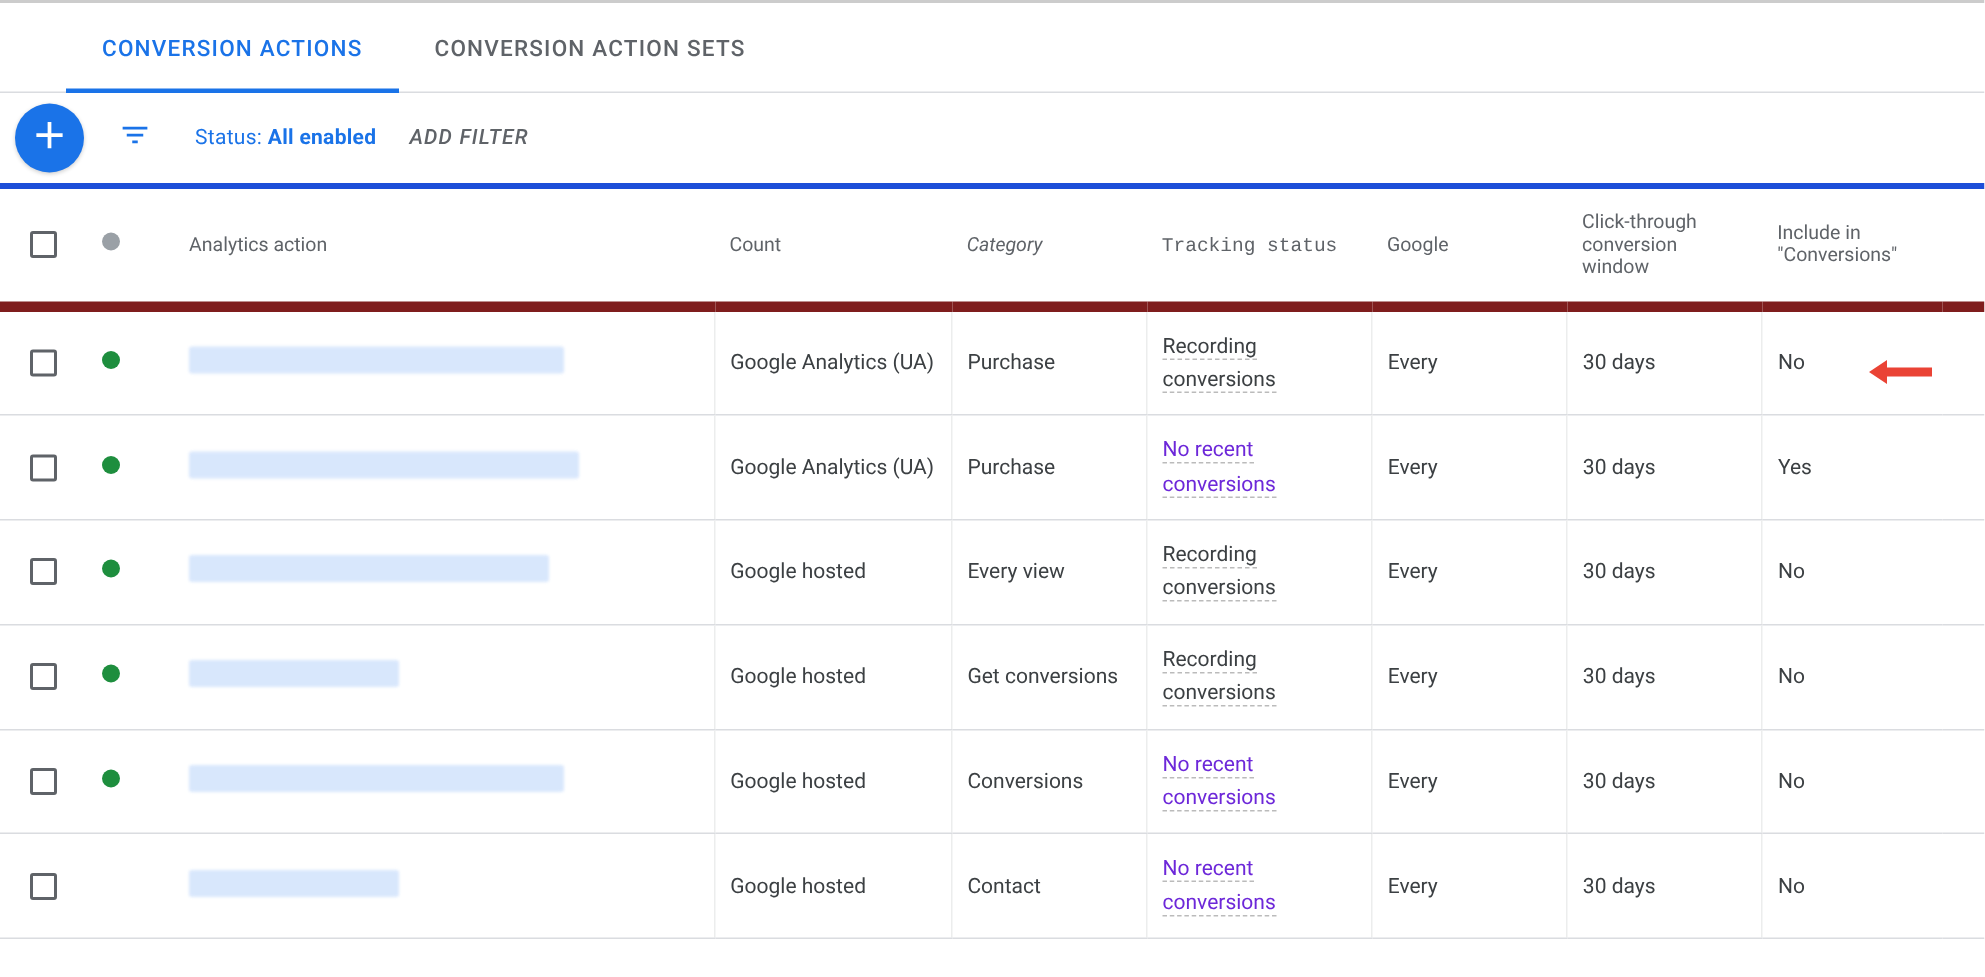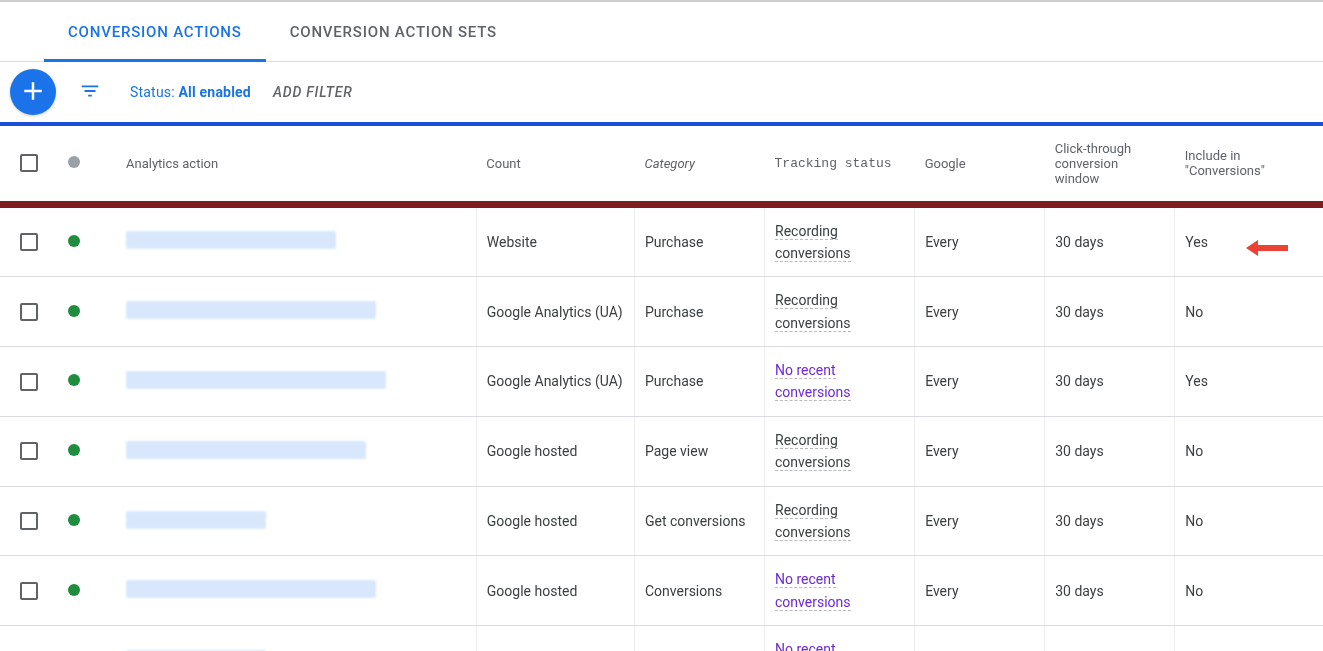--- a/index.html
+++ b/index.html
@@ -206,32 +206,20 @@
       <th>Google</th>
       <th>Click-through conversion window</th>
       <th>Include in "Conversions"</th>
       <th></th>
     </tr>
   </thead>
   <tbody id="tbody">
         <tr>
           <td><span class="checkbox"></span></td>
           <td><span class="status-dot green"></span></td>
-          <td><span class="nm-blur" style="width:210px"></span></td>
-          <td>Website</td>
-          <td>Purchase</td>
-          <td><span class="tracking-text">Recording conversions</span></td>
-          <td>Every</td>
-          <td>30 days</td>
-          <td>Yes</td>
-          <td></td>
-        </tr>
-        <tr>
-          <td><span class="checkbox"></span></td>
-          <td><span class="status-dot green"></span></td>
           <td><span class="nm-blur" style="width:250px"></span></td>
           <td>Google Analytics (UA)</td>
           <td>Purchase</td>
           <td><span class="tracking-text">Recording conversions</span></td>
           <td>Every</td>
           <td>30 days</td>
           <td>No</td>
           <td></td>
         </tr>
         <tr>
@@ -244,21 +232,21 @@
           <td>Every</td>
           <td>30 days</td>
           <td>Yes</td>
           <td></td>
         </tr>
         <tr>
           <td><span class="checkbox"></span></td>
           <td><span class="status-dot green"></span></td>
           <td><span class="nm-blur" style="width:240px"></span></td>
           <td>Google hosted</td>
-          <td>Page view</td>
+          <td>Every view</td>
           <td><span class="tracking-text">Recording conversions</span></td>
           <td>Every</td>
           <td>30 days</td>
           <td>No</td>
           <td></td>
         </tr>
         <tr>
           <td><span class="checkbox"></span></td>
           <td><span class="status-dot green"></span></td>
           <td><span class="nm-blur" style="width:140px"></span></td>

